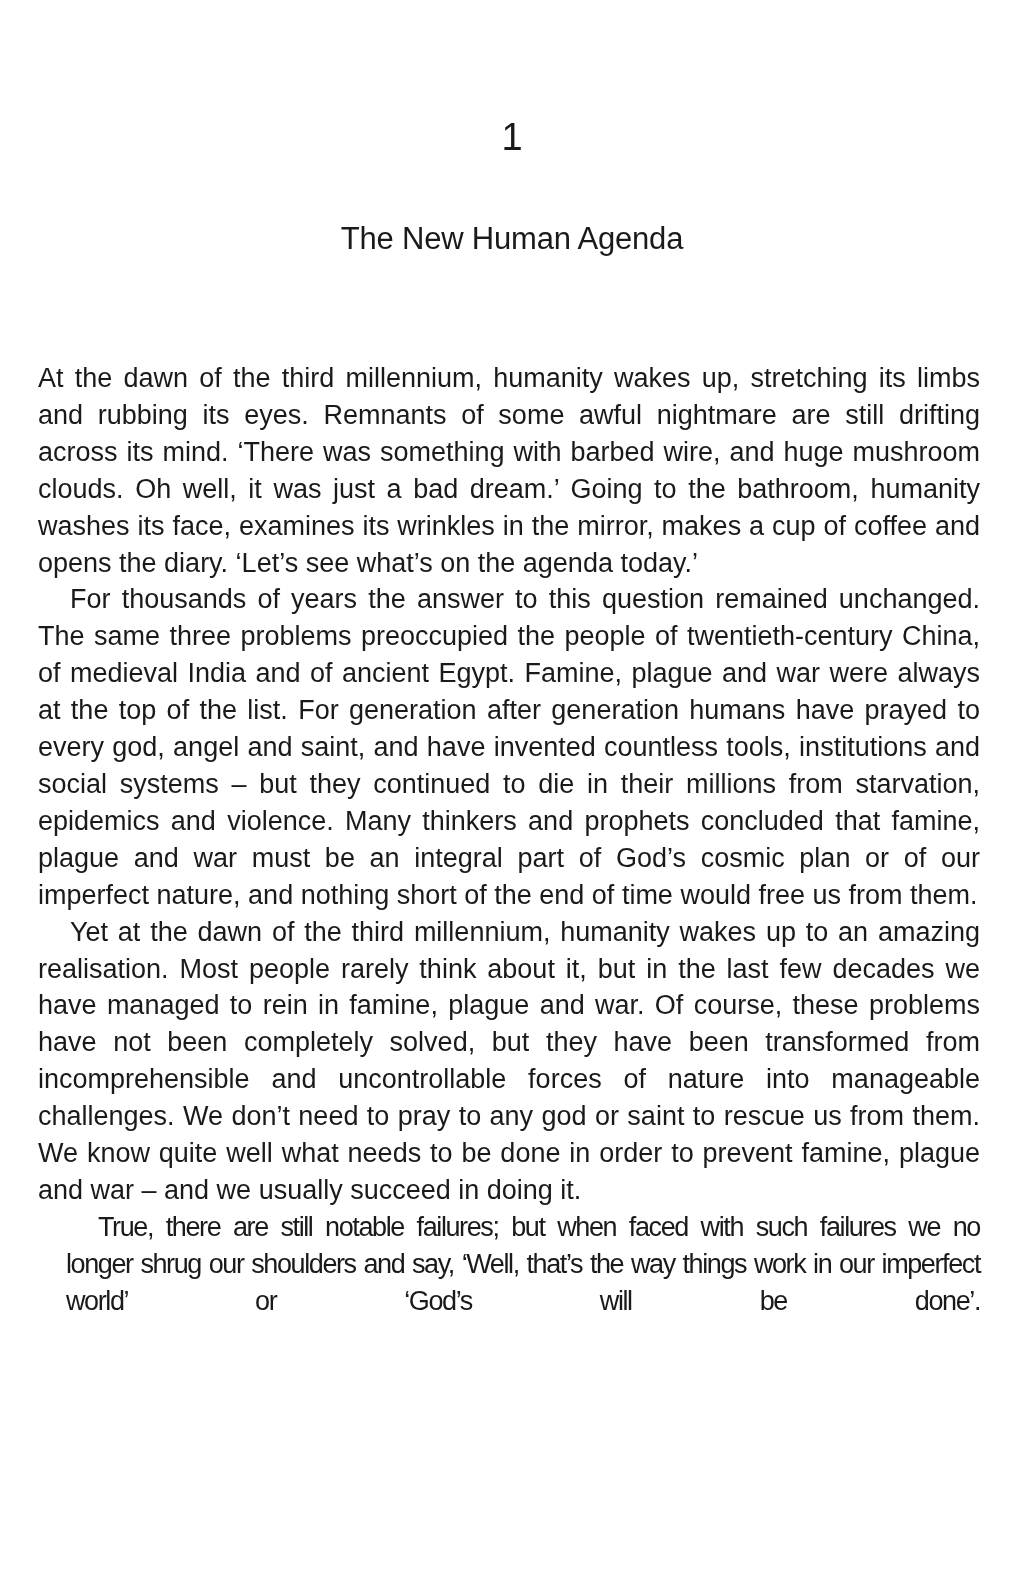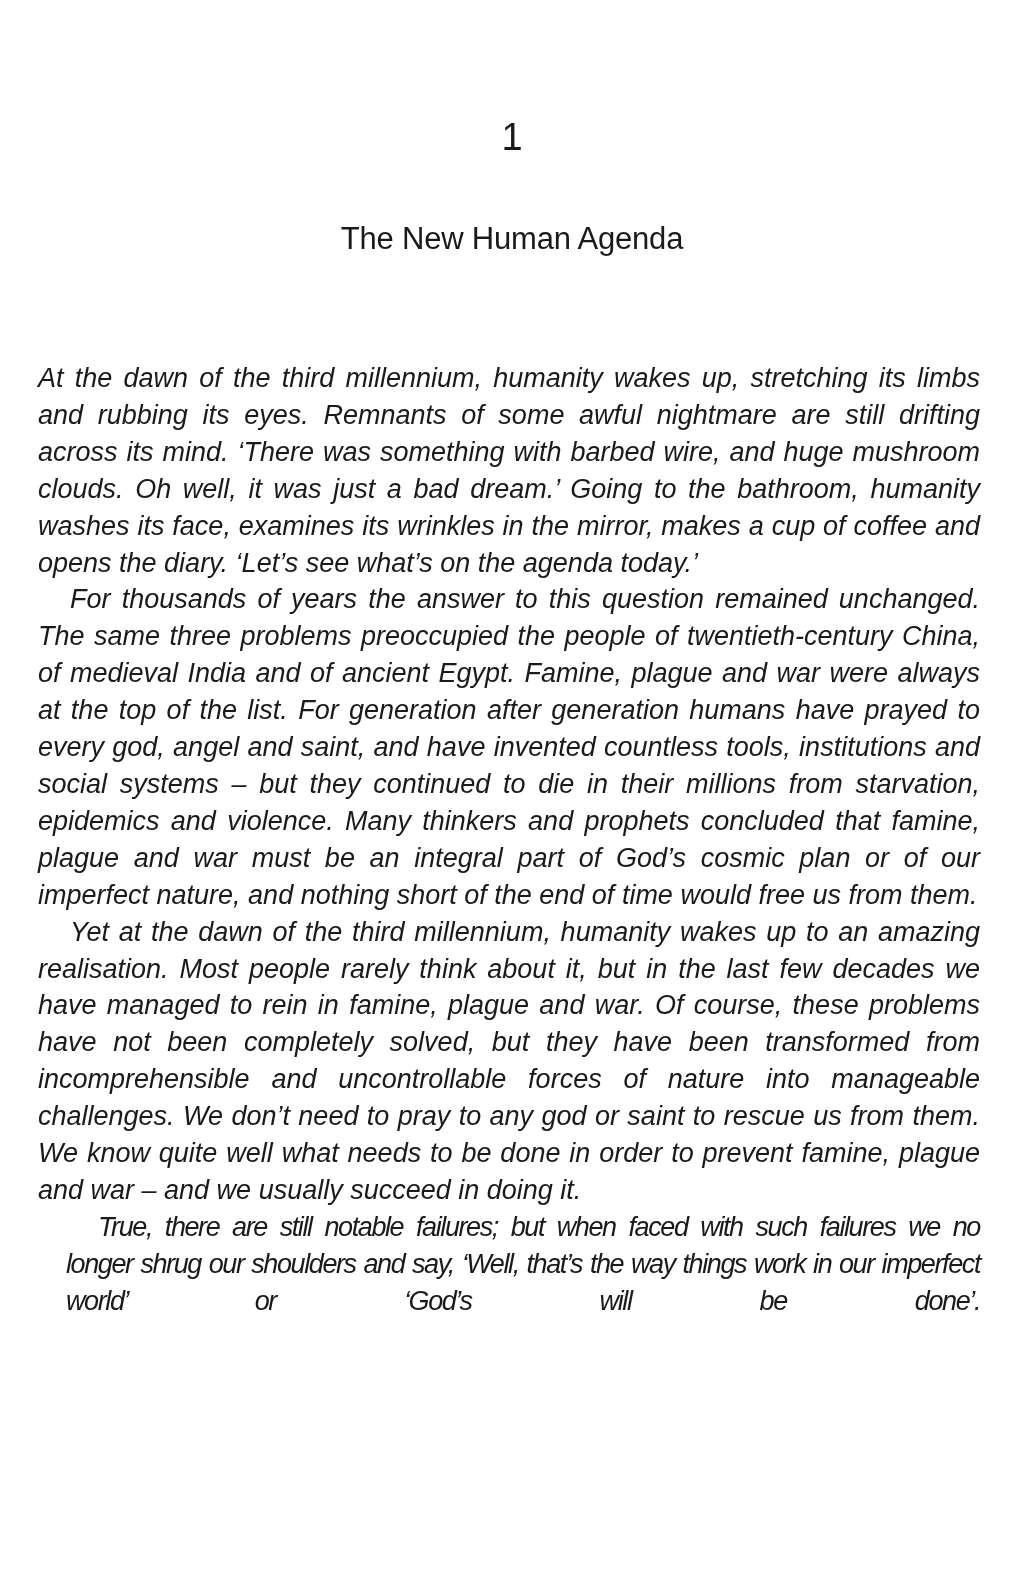--- a/index.html
+++ b/index.html
@@ -35,21 +35,20 @@
       line-height: 54px;
       font-weight: normal;
       margin: 0;
       letter-spacing: -0.2px;
     }
     .body-text {
       position: absolute;
       top: 360px;
       left: 38px;
       width: 942px;
-      font-style: italic;
     }
     .para {
       margin: 0;
       font-size: 27px;
       line-height: 36.9px;
       text-align: justify;
       text-align-last: left;
       hyphens: none;
       word-spacing: 0px;
     }

